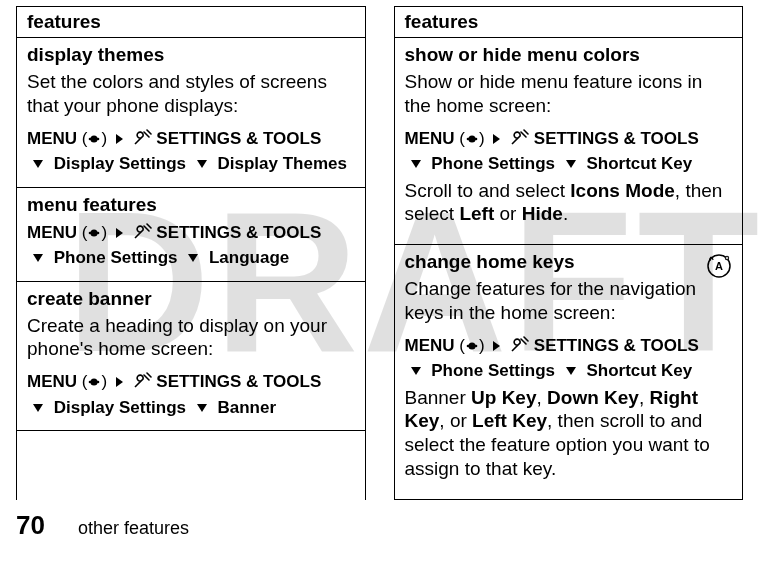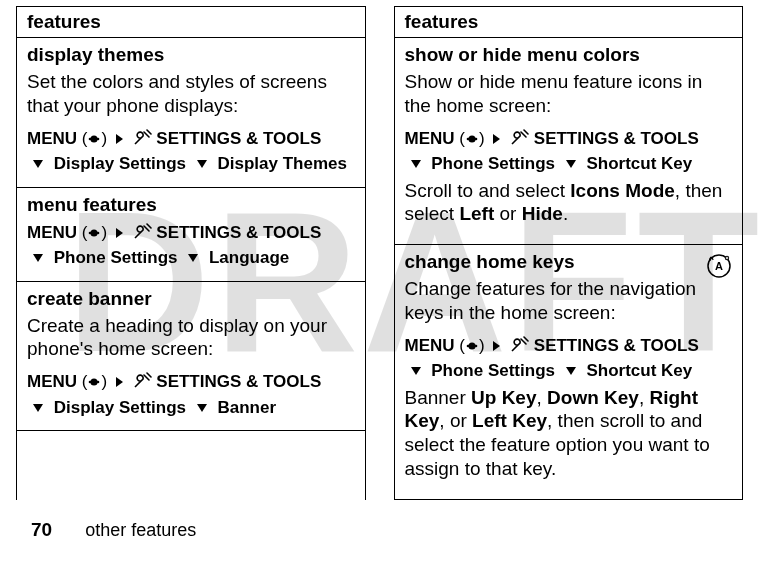--- a/index.html
+++ b/index.html
@@ -97,21 +97,21 @@
     margin-top: 2px;
   }
   .strong { font-weight: 600; text-align: center; }
   .footer {
     position: absolute;
     bottom: 22px;
     left: 16px;
     font-size: 18px;
     z-index: 1;
   }
-  .footer .pnum { font-weight: bold; margin-right: 28px; font-size:19px;margin-left:15px;}
+  .footer .pnum { font-weight: bold; margin-right: 28px; font-size:26px;}
 </style>
 </head>
 <body>
 
 <div class="watermark">DRAFT</div>
 
 <div class="columns">
 
   <div class="col">
     <div class="cell hdr">features</div>

